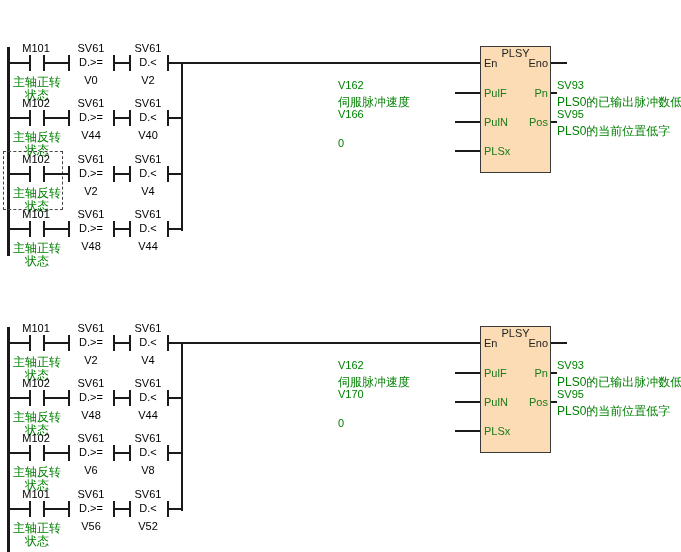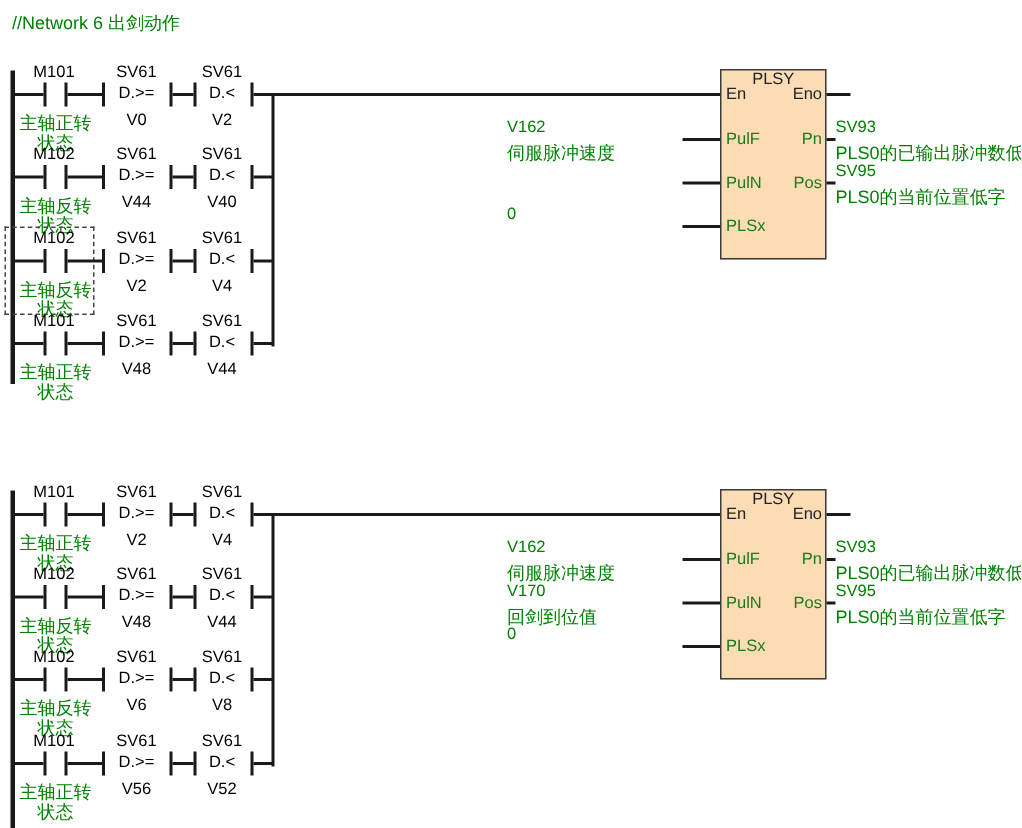--- a/index.html
+++ b/index.html
@@ -34,21 +34,20 @@
   .ioval{position:absolute;font-size:11px;color:#008000;white-space:nowrap;}
   .iodesc{position:absolute;font-size:12px;color:#008000;white-space:nowrap;}
   .inbox{left:-142px;width:140px;text-align:left;}
   .outbox{left:77px;width:124px;text-align:left;overflow:hidden;}
 </style>
 </head>
 <body>
 
 <div id="canvas">
 
-  <div class="comment" style="top:7px">//Network 6 出剑动作</div>
   <div class="rail" style="top:47px;height:209px"></div>
   <div class="vwire" style="left:181px;top:62px;height:169px"></div>
   <div class="wire" style="left:181px;top:62px;width:299px;position:absolute"></div>
 
   <div class="rung" style="top:42px">
     <span class="lbl name">M101</span>
     <div class="wire" style="left:9px;width:20px"></div>
     <div class="bar" style="left:29px"></div>
     <div class="bar" style="left:43px"></div>
     <div class="wire" style="left:45px;width:23px"></div>
@@ -146,20 +145,21 @@
     <span class="bpin pinr" style="top:41px">Pn</span>
     <span class="bpin pinr" style="top:70px">Pos</span>
     <div class="stub" style="left:71px;top:16px;width:16px"></div>
     <div class="stub" style="left:-25px;top:46px;width:25px"></div>
     <div class="stub" style="left:-25px;top:75px;width:25px"></div>
     <div class="stub" style="left:-25px;top:104px;width:25px"></div>
     <div class="stub" style="left:71px;top:46px;width:6px"></div>
     <div class="stub" style="left:71px;top:75px;width:6px"></div>
     <span class="ioval inbox" style="top:33px">V162</span>
     <span class="iodesc inbox" style="top:48px">伺服脉冲速度</span>
+    <span class="ioval inbox" style="top:62px">V166</span>
     <span class="ioval inbox" style="top:91px">0</span>
     <span class="ioval outbox" style="top:33px">SV93</span>
     <span class="iodesc outbox" style="top:48px">PLS0的已输出脉冲数低</span>
     <span class="ioval outbox" style="top:62px">SV95</span>
     <span class="iodesc outbox" style="top:77px">PLS0的当前位置低字</span>
   </div>
 
   <div class="rail" style="top:327px;height:225px"></div>
   <div class="vwire" style="left:181px;top:342px;height:169px"></div>
   <div class="wire" style="left:181px;top:342px;width:299px;position:absolute"></div>
@@ -264,21 +264,20 @@
     <span class="bpin pinr" style="top:70px">Pos</span>
     <div class="stub" style="left:71px;top:16px;width:16px"></div>
     <div class="stub" style="left:-25px;top:46px;width:25px"></div>
     <div class="stub" style="left:-25px;top:75px;width:25px"></div>
     <div class="stub" style="left:-25px;top:104px;width:25px"></div>
     <div class="stub" style="left:71px;top:46px;width:6px"></div>
     <div class="stub" style="left:71px;top:75px;width:6px"></div>
     <span class="ioval inbox" style="top:33px">V162</span>
     <span class="iodesc inbox" style="top:48px">伺服脉冲速度</span>
     <span class="ioval inbox" style="top:62px">V170</span>
-    <span class="iodesc inbox" style="top:77px">回剑到位值</span>
     <span class="ioval inbox" style="top:91px">0</span>
     <span class="ioval outbox" style="top:33px">SV93</span>
     <span class="iodesc outbox" style="top:48px">PLS0的已输出脉冲数低</span>
     <span class="ioval outbox" style="top:62px">SV95</span>
     <span class="iodesc outbox" style="top:77px">PLS0的当前位置低字</span>
   </div>
 
 </div>
 
 </body></html>

